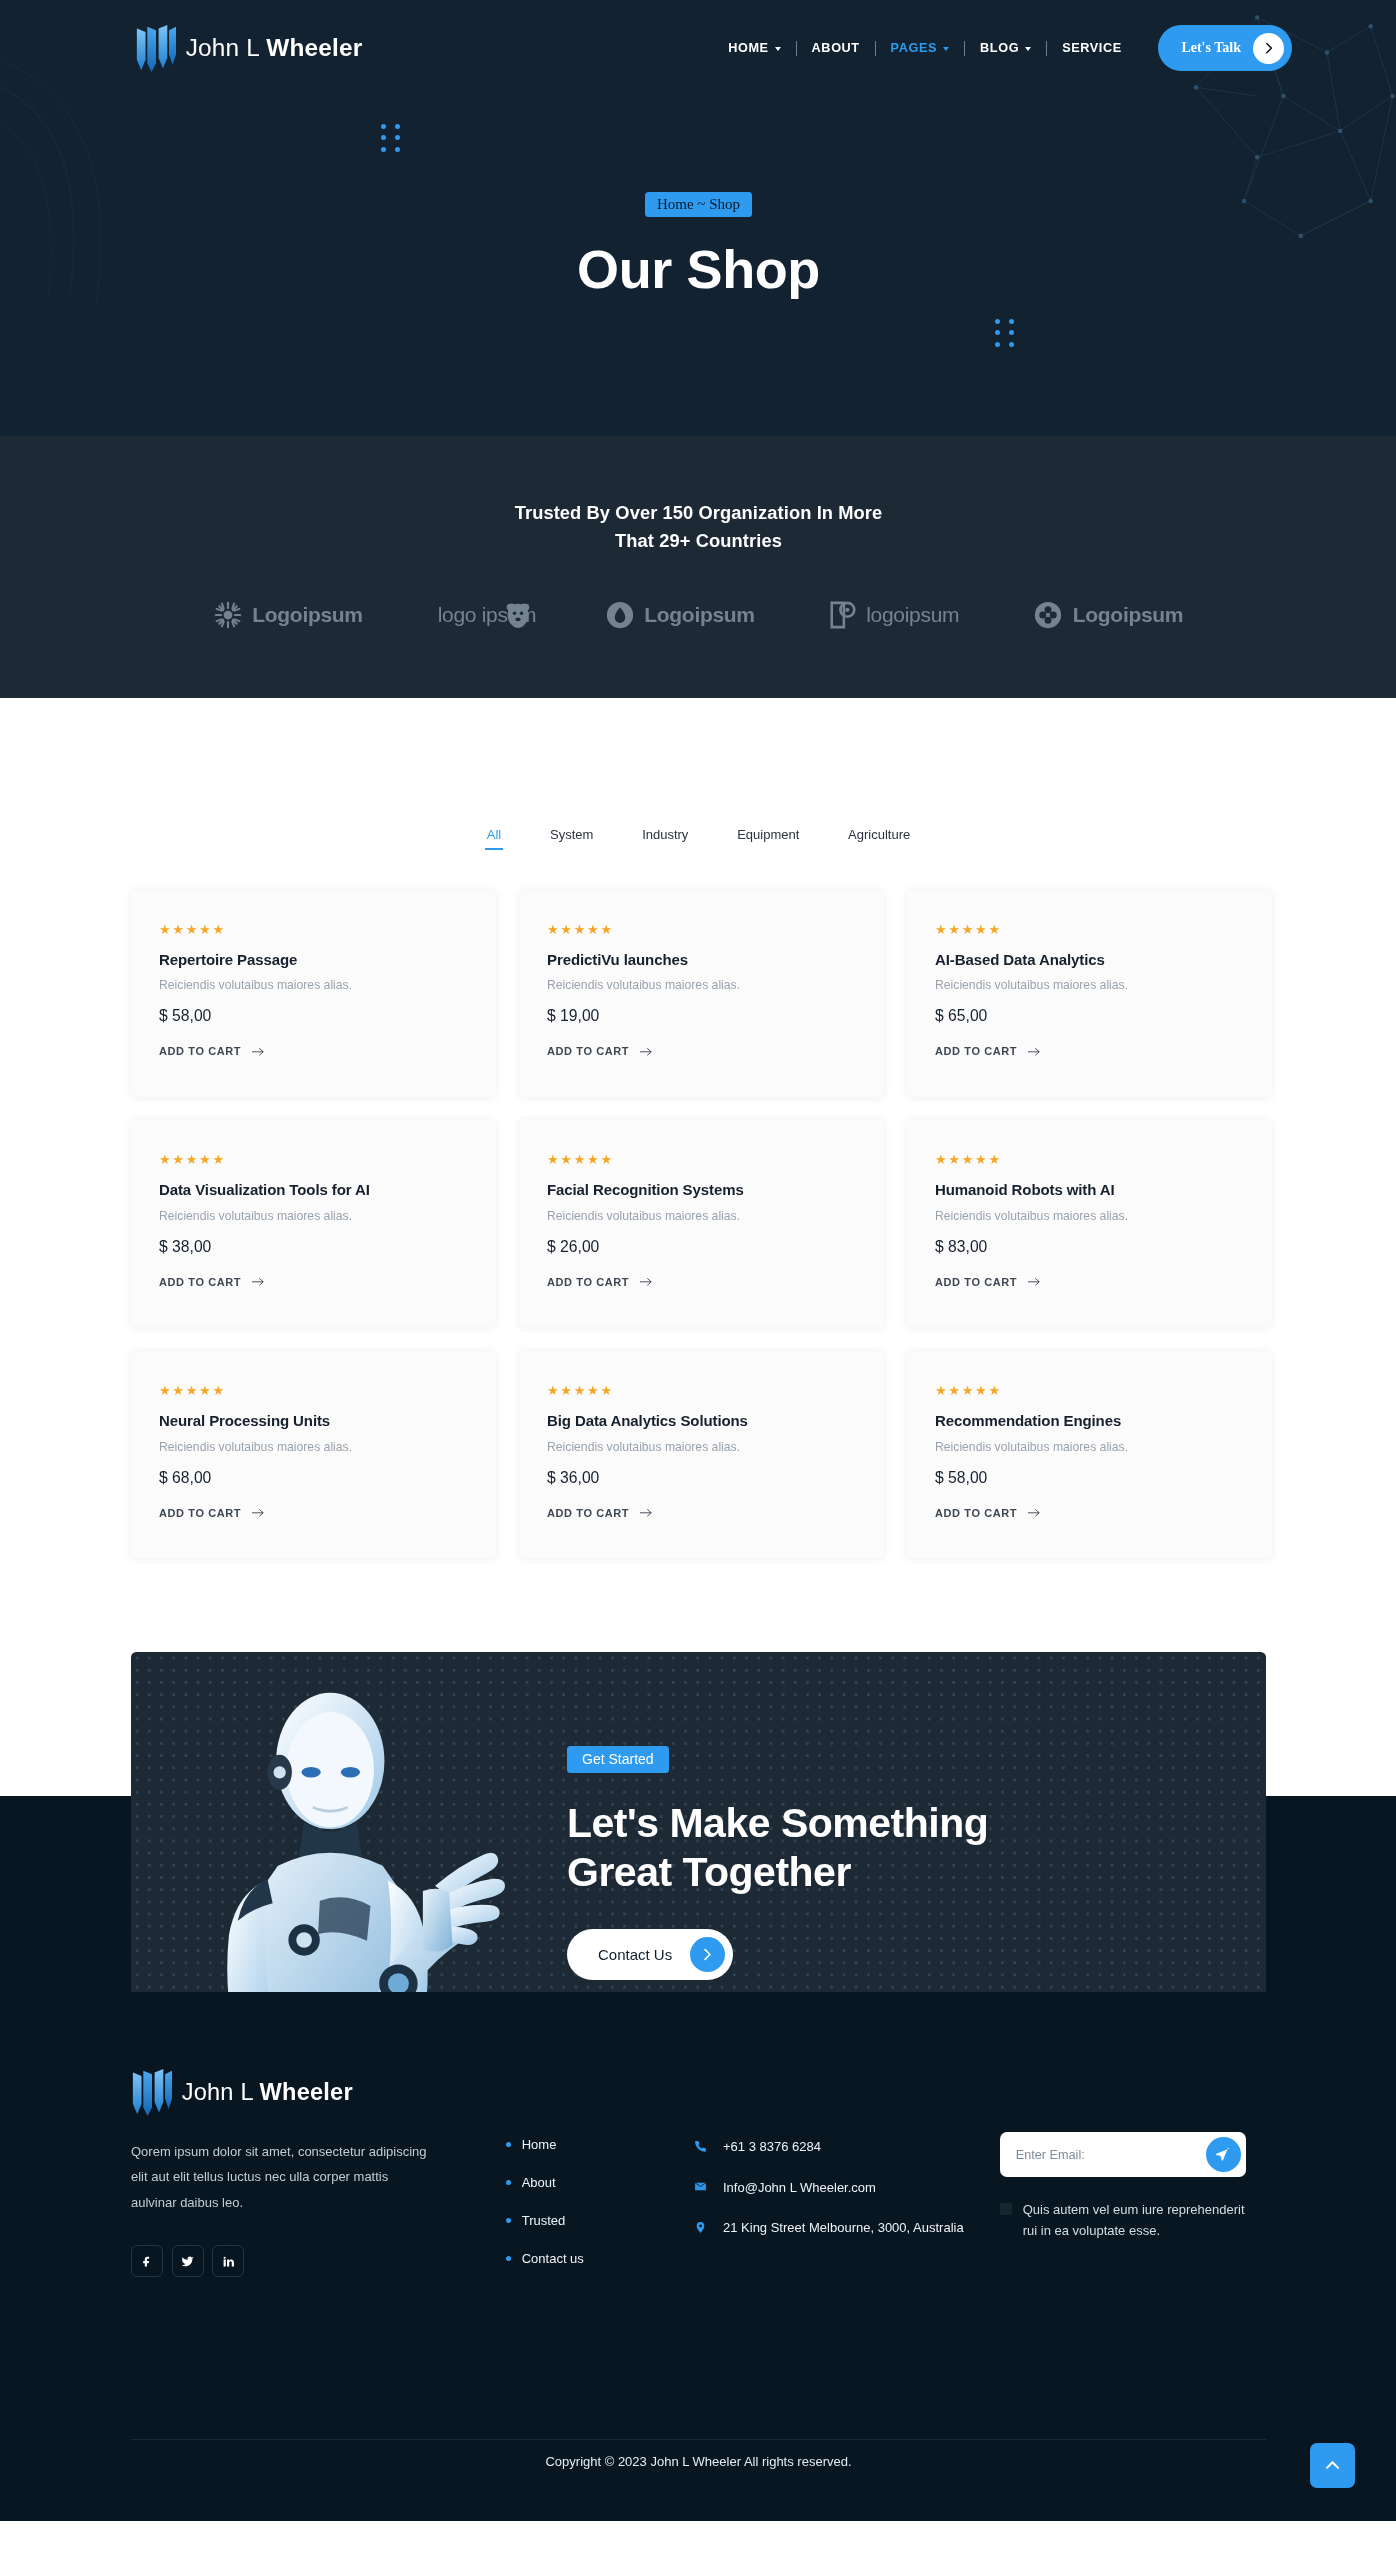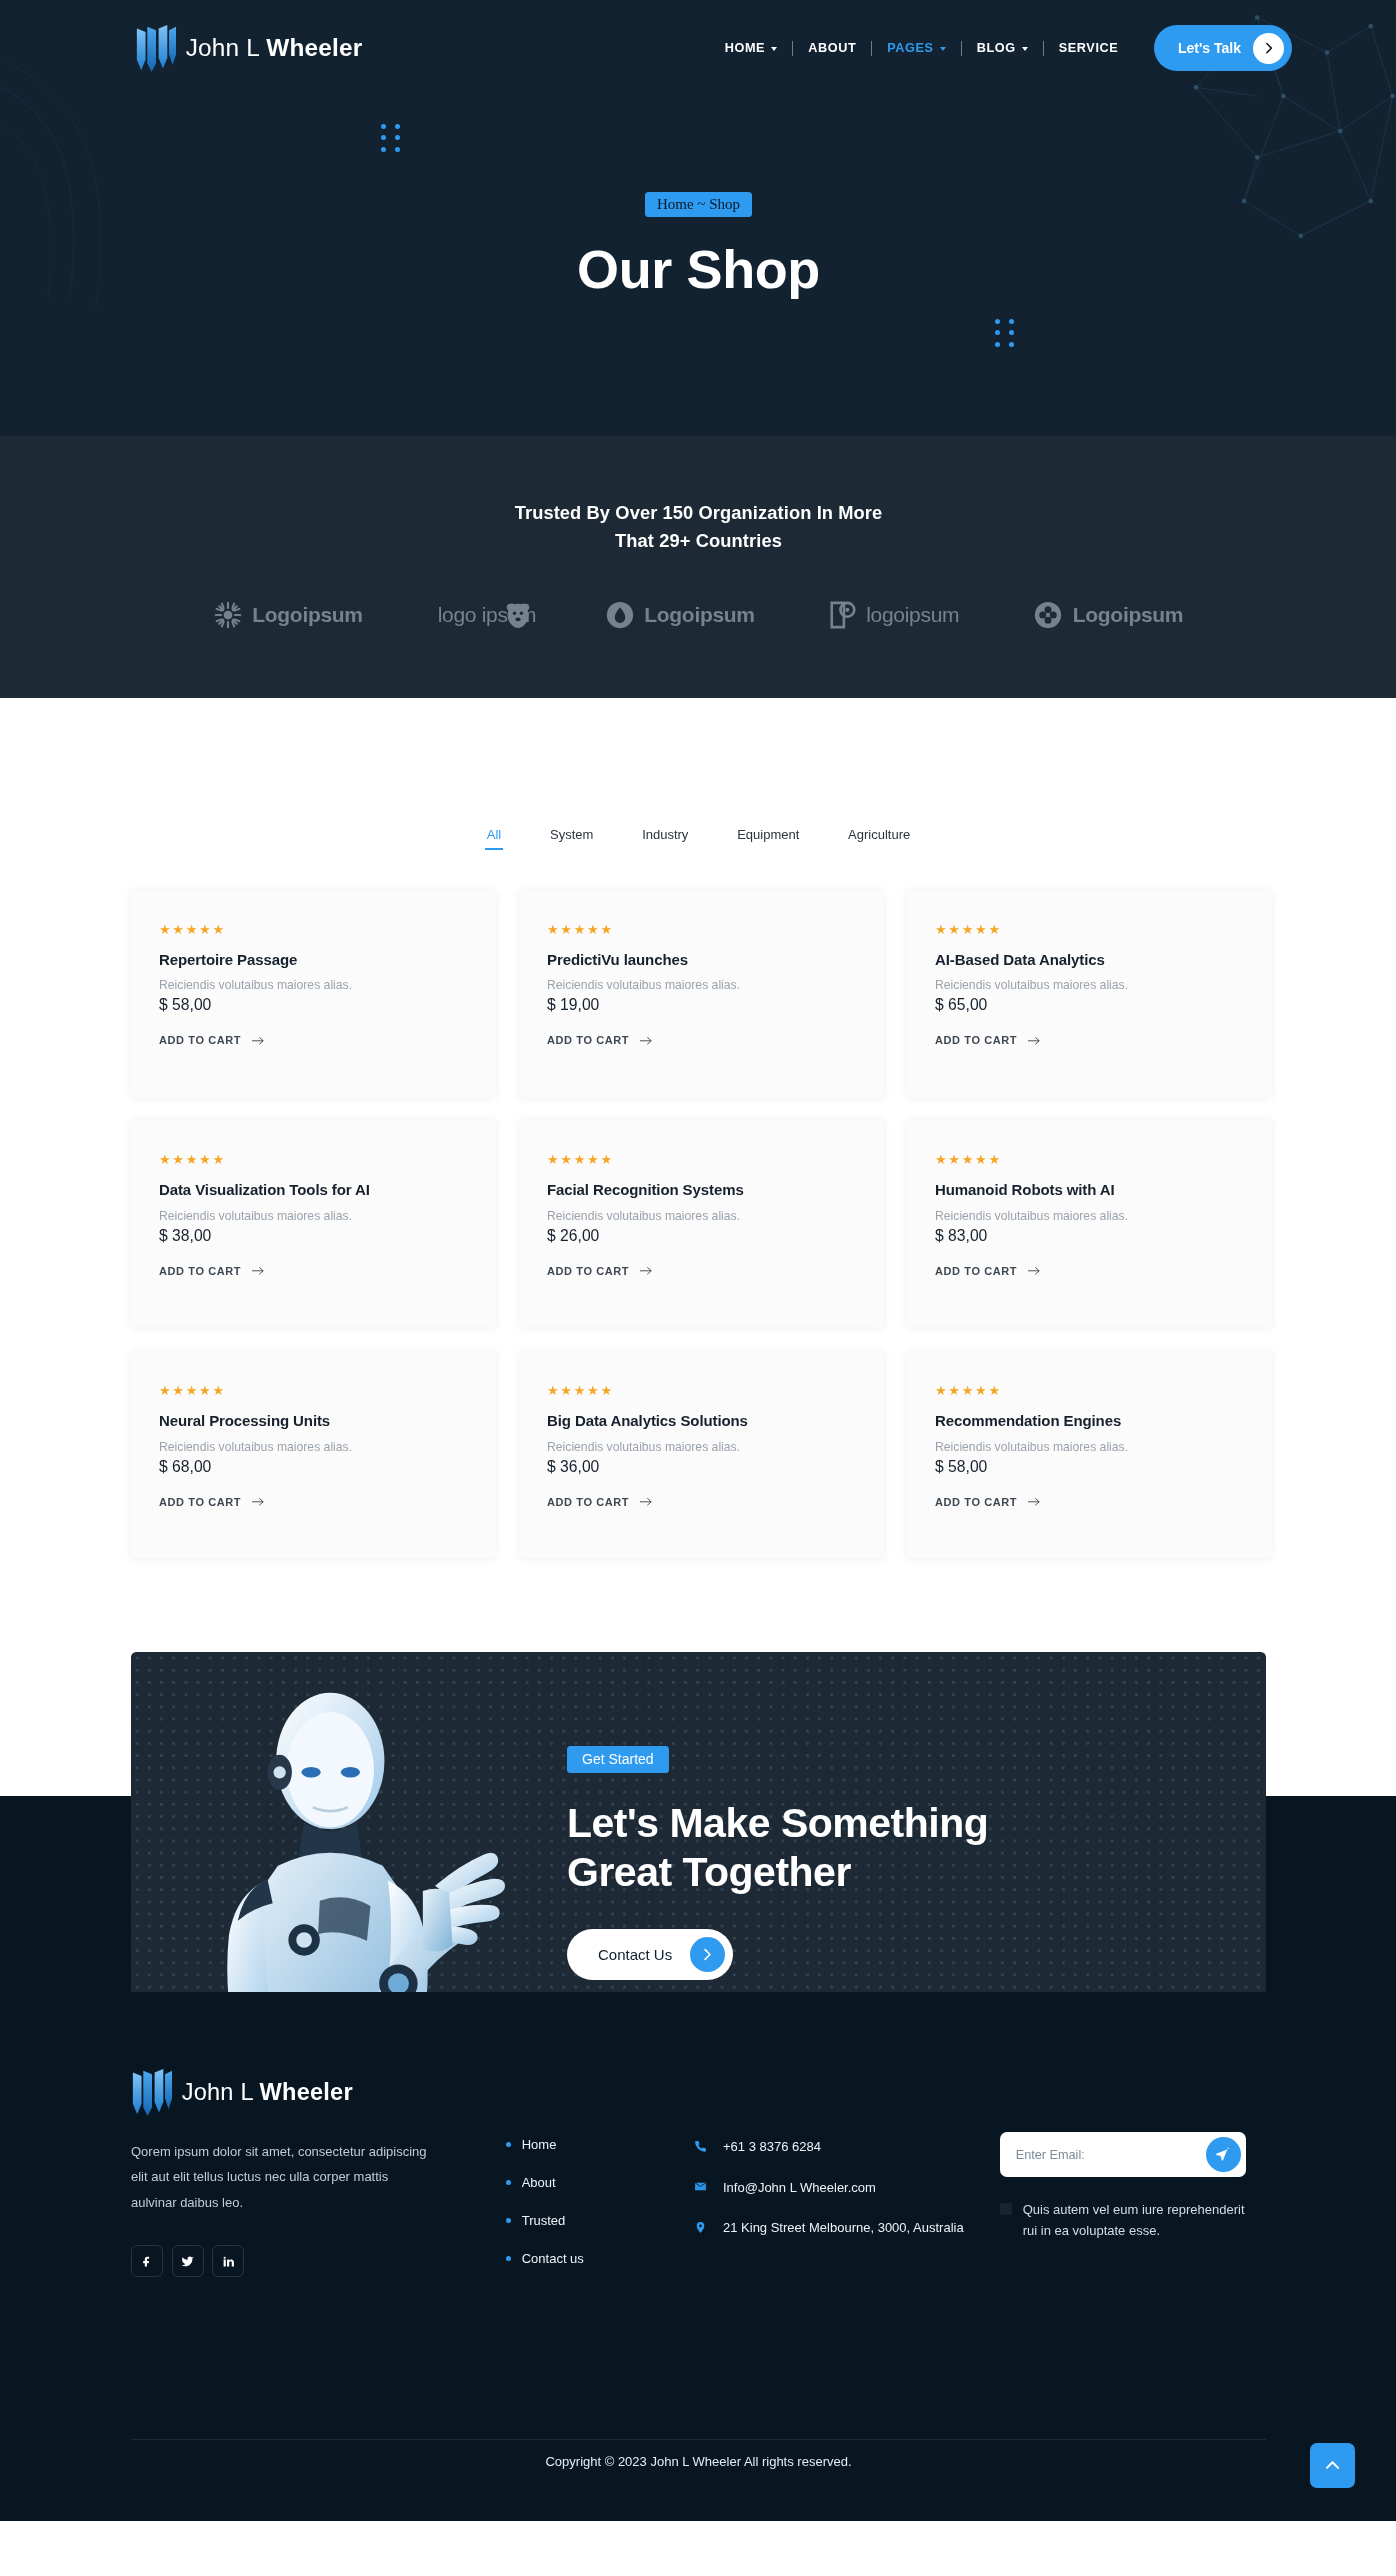--- a/index.html
+++ b/index.html
@@ -87,20 +87,21 @@
   }
   .talk-btn {
     margin-left: 21px;
     display: flex;
     align-items: center;
     gap: 12.2px;
     background: #2e9bf0;
     border-radius: 35px;
     padding: 7.9px 7.9px 7.9px 23.6px;
     cursor: pointer;
+    font-family: Liberation Serif, serif;
   }
   .talk-btn .label { color:#fff; font-size:14px; font-weight:600; white-space:nowrap; }
   .talk-btn .circle {
     width: 31px; height: 31px;
     border-radius: 50%;
     background: #ffffff;
     display: flex; align-items:center; justify-content:center;
   }
   .talk-btn .circle svg { width: 12.2px; height: 12.2px; }
 
@@ -219,21 +220,21 @@
     font-weight: 700;
     color: #17212d;
     letter-spacing: -0.1px;
   }
   .card .desc {
     margin-top: 10.5px;
     font-size: 12.2px;
     color: #9aa3ac;
   }
   .card .price {
-    margin-top: 4px;
+    margin-top: 15px;
     font-size: 15.7px;
     color: #17212d;
   }
   .card .atc {
     margin-top: 20px;
     display: inline-flex;
     align-items: center;
     gap: 11.3px;
     font-size: 11px;
     letter-spacing: 0.6px;

